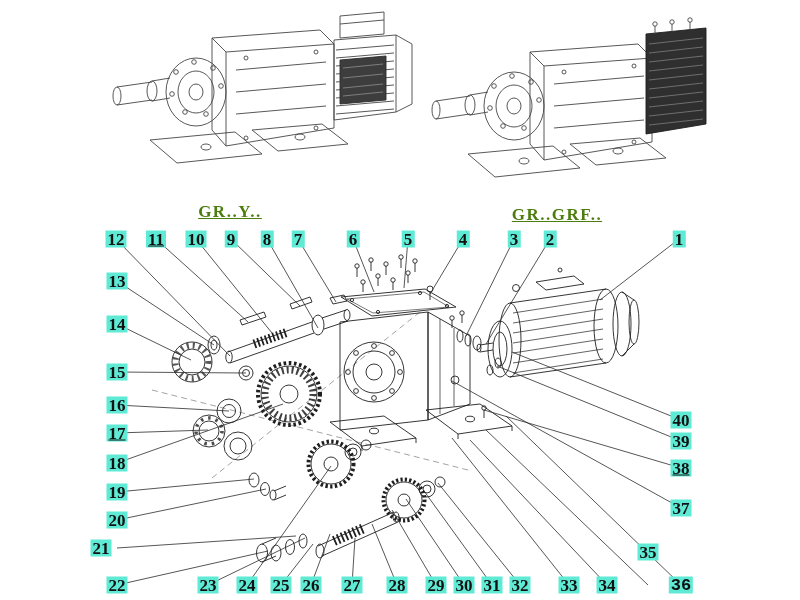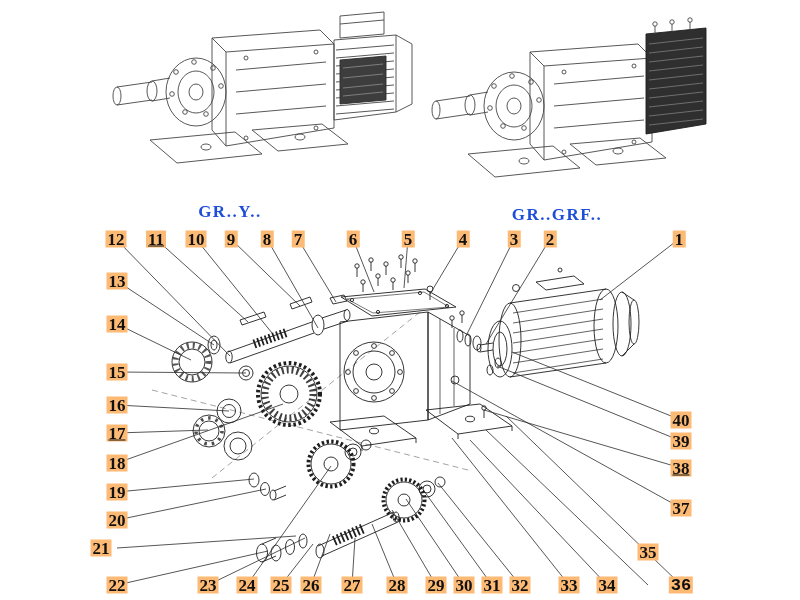--- a/index.html
+++ b/index.html
@@ -1,22 +1,22 @@
 <!DOCTYPE html>
 <html><head>
 <meta charset="utf-8">
 <style>
   html,body{margin:0;padding:0;background:#fff;}
   .stage{position:relative;width:800px;height:600px;background:#fff;overflow:hidden;
          font-family:"Liberation Serif",serif;}
   .stage svg{position:absolute;left:0;top:0;}
   .variant-label{position:absolute;transform:translate(-50%,-50%);
-    font:700 17px "Liberation Serif",serif;letter-spacing:1.5px;color:#1d4ed8;white-space:nowrap;}
+    font:700 17px "Liberation Serif",serif;letter-spacing:1.5px;color:#4d7c0f;white-space:nowrap;text-decoration:underline;}
   .callout{position:absolute;transform:translate(-50%,-50%);
-    font:600 17px "Liberation Serif",serif;color:#111;background:#fdba74;
+    font:600 17px "Liberation Serif",serif;color:#111;background:#5eead4;
     padding:0 2px;line-height:1;}
 </style>
 </head>
 <body>
 
 <div class="stage">
 
   <svg width="800" height="600" viewBox="0 0 800 600">
 
     <g stroke="#454545" fill="none" stroke-width="0.9">

